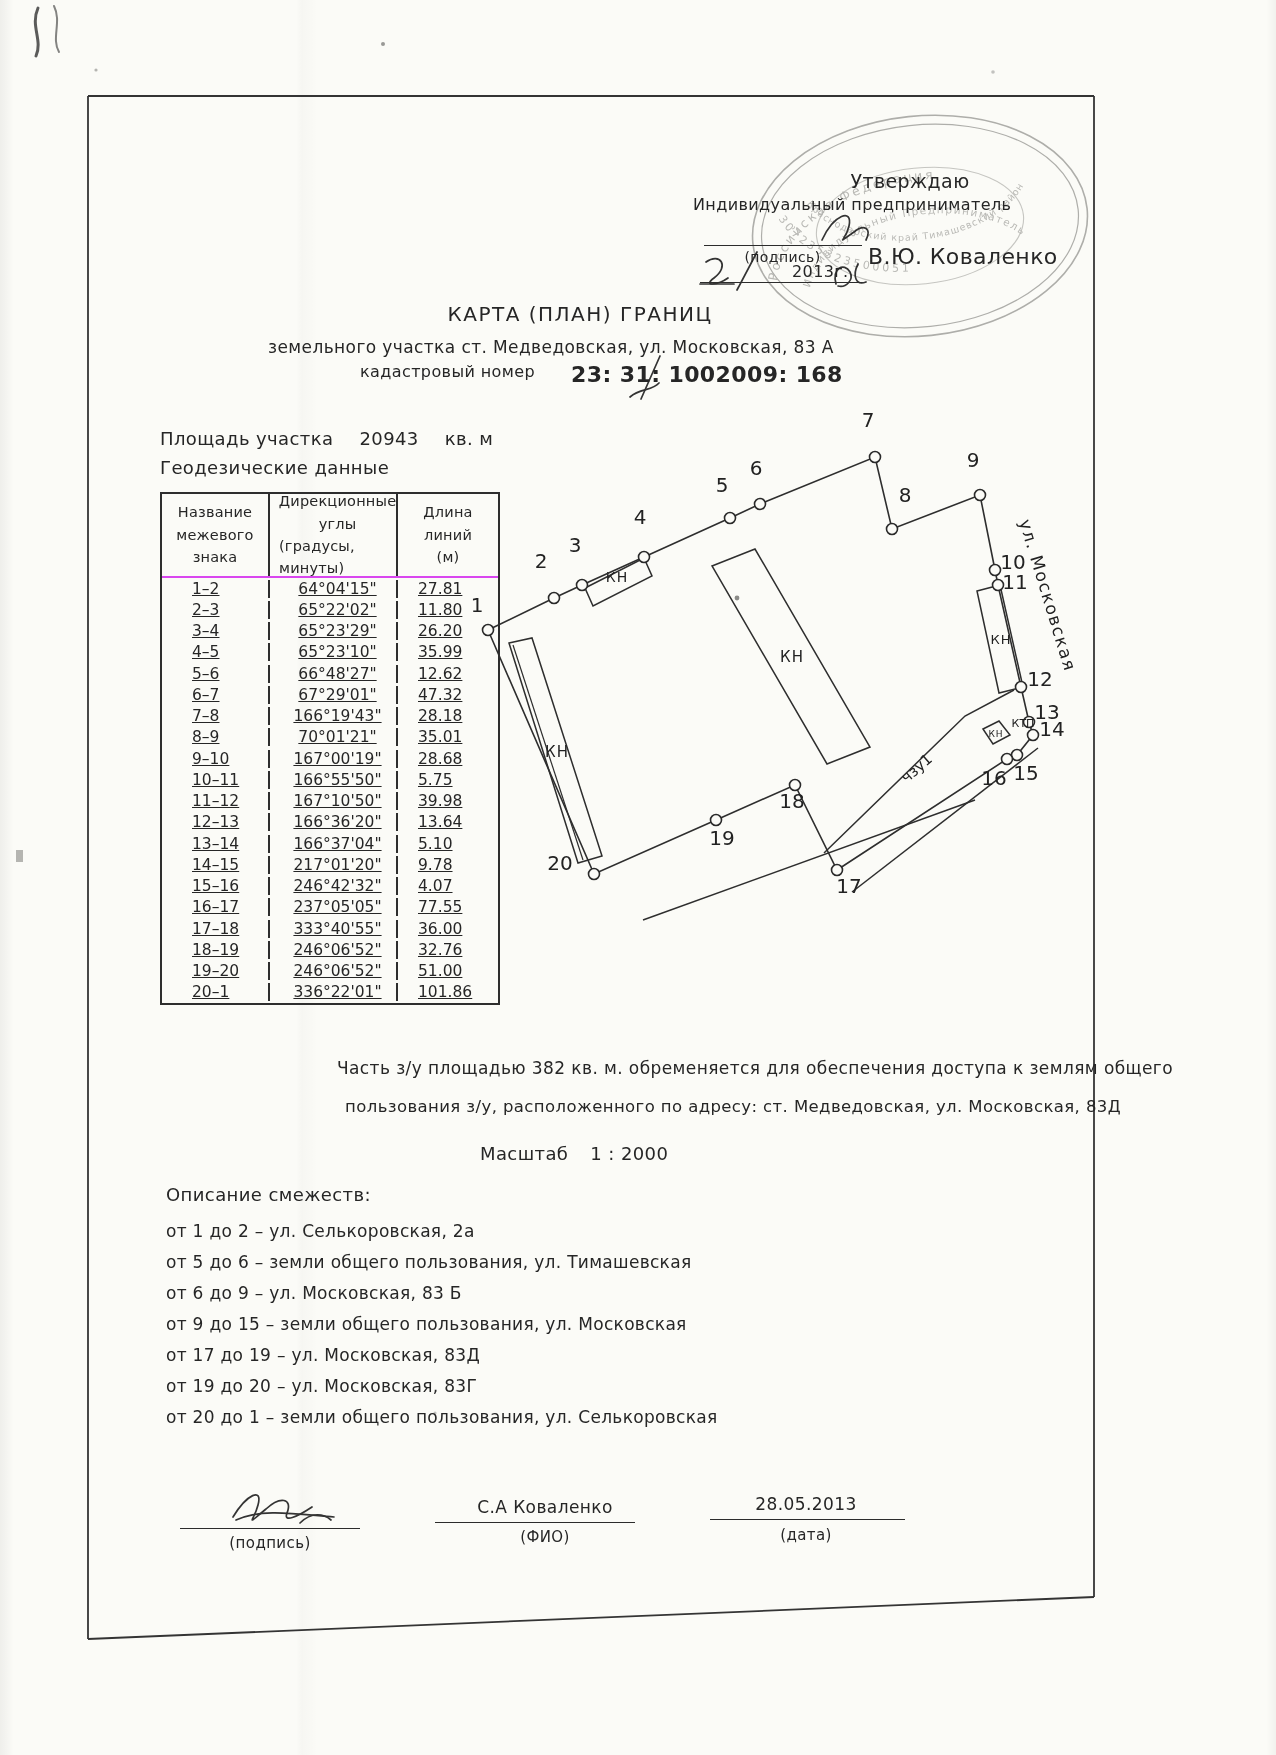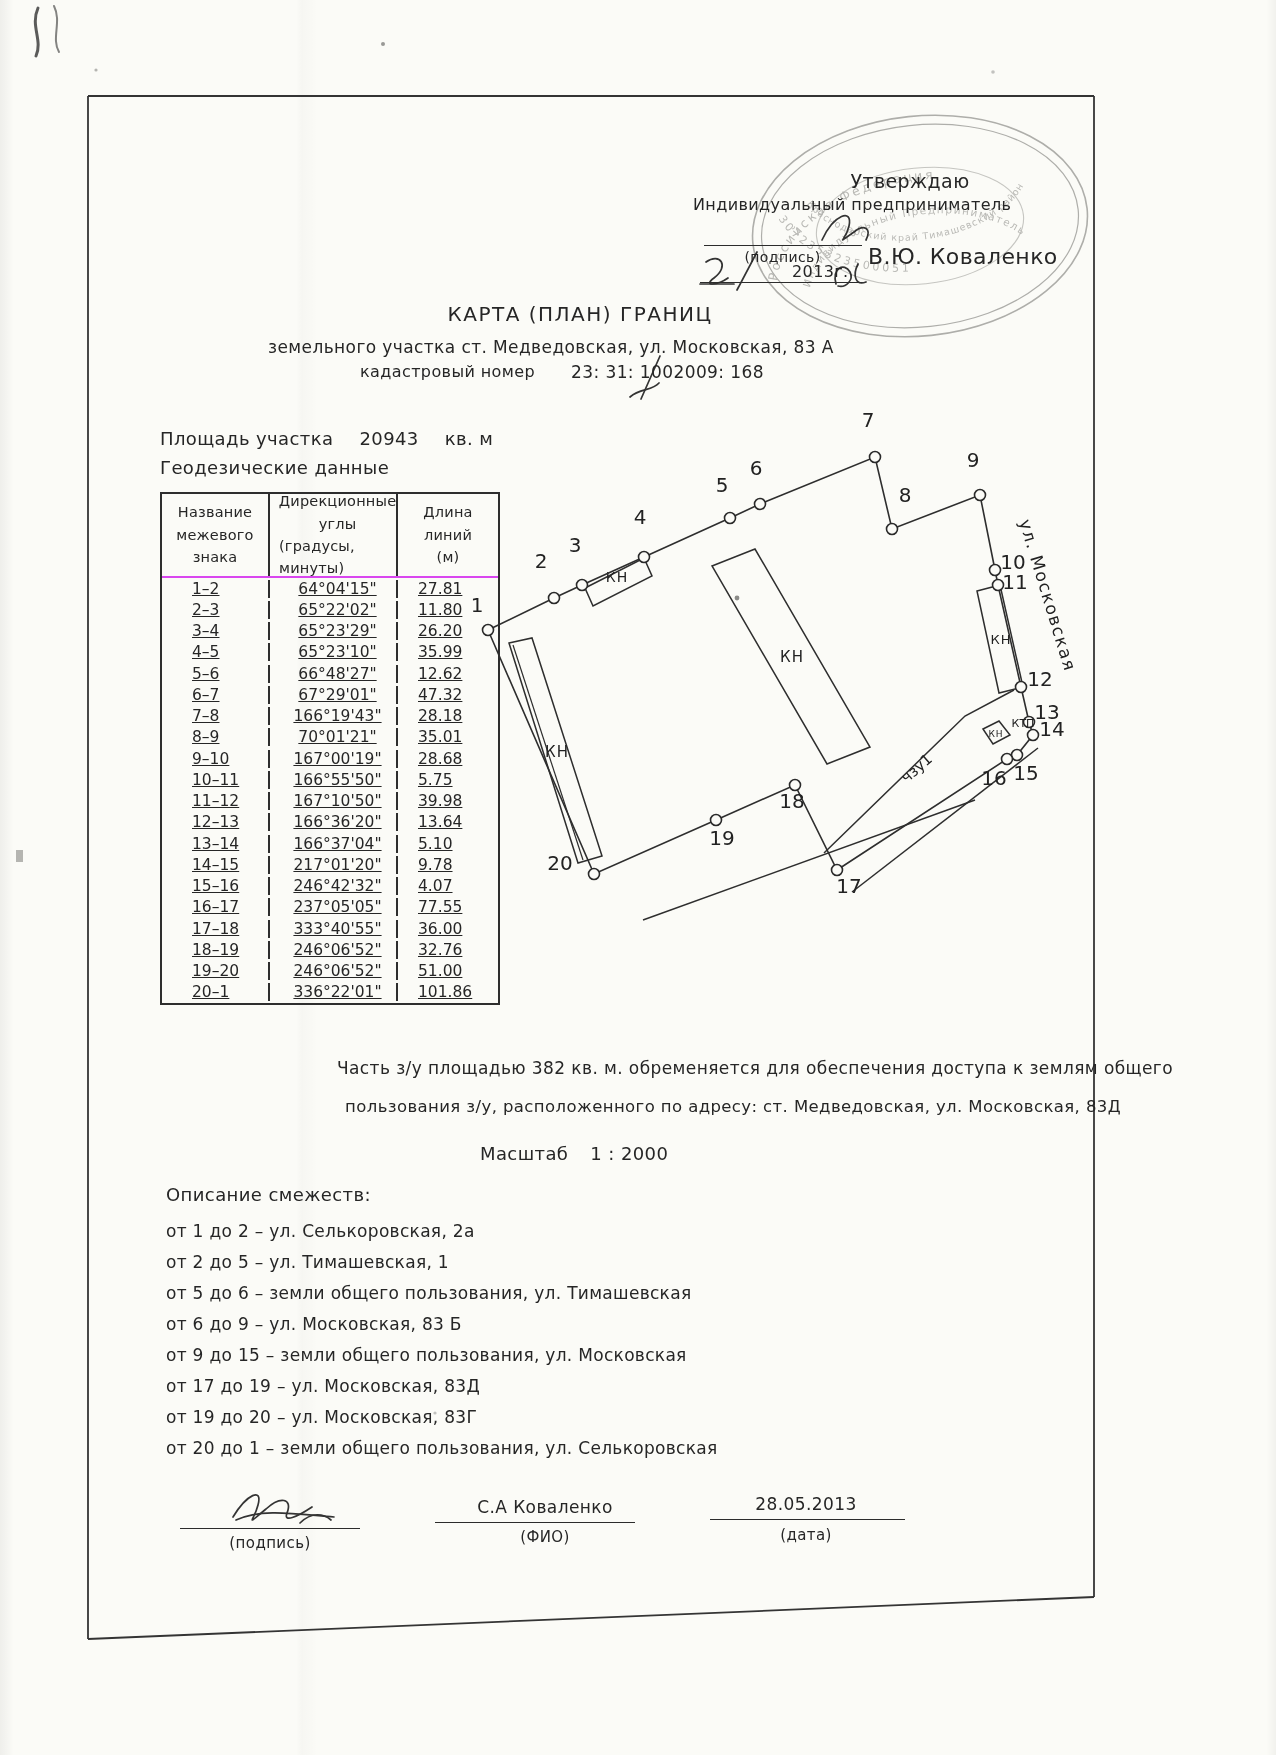--- a/index.html
+++ b/index.html
@@ -174,21 +174,21 @@
   <div class="rule" style="left:704px;top:245px;width:158px;"></div>
   <div class="abs txt" style="left:868px;top:244px;font-size:22px;">В.Ю.  Коваленко</div>
   <div class="abs txt center" style="left:720px;top:249px;width:125px;font-size:14px;">(подпись)</div>
   <div class="abs txt" style="left:792px;top:262px;font-size:16px;">2013г.</div>
   <div class="rule" style="left:700px;top:282px;width:162px;"></div>
 
   <div class="abs txt center" style="left:440px;top:302px;width:280px;font-size:20px;letter-spacing:1.5px;">КАРТА (ПЛАН) ГРАНИЦ</div>
   <div class="abs txt" style="left:268px;top:337px;font-size:17px;">земельного участка   ст.  Медведовская,  ул.  Московская,  83 А</div>
   <div class="abs" style="left:360px;top:362px;display:flex;gap:36px;">
     <span class="txt" style="font-size:16px;">кадастровый номер</span>
-    <span class="txt" style="font-size:17px;">23: 31: 1002009: 168</span>
+    <span class="txt" style="font-size:22px;font-weight:bold;">23: 31: 1002009: 168</span>
   </div>
 
   <div class="abs" style="left:160px;top:428px;display:flex;gap:26px;">
     <span class="txt" style="font-size:18px;">Площадь участка</span>
     <span class="txt" style="font-size:18px;">20943</span>
     <span class="txt" style="font-size:18px;">кв. м</span>
   </div>
   <div class="abs txt" style="left:160px;top:457px;font-size:18px;">Геодезические данные</div>
 
   <div id="geo-table">
@@ -317,21 +317,20 @@
   <div class="abs txt" style="left:345px;top:1097px;font-size:16.5px;">пользования  з/у,  расположенного  по  адресу:   ст.  Медведовская,  ул.  Московская,  83Д</div>
 
   <div class="abs" style="left:480px;top:1143px;display:flex;gap:22px;">
     <span class="txt" style="font-size:18px;">Масштаб</span>
     <span class="txt" style="font-size:18px;">1 :  2000</span>
   </div>
 
   <div class="abs txt" style="left:166px;top:1184px;font-size:18px;">Описание смежеств:</div>
   <div id="adjacency-list" class="abs" style="left:166px;top:1216px;">
       <div class="adj-item">от 1 до 2  –  ул.  Селькоровская,  2а</div>
-      <div class="adj-item">от 2 до 5  –  ул.  Тимашевская,  1</div>
       <div class="adj-item">от 5 до 6  –  земли  общего  пользования,  ул.  Тимашевская</div>
       <div class="adj-item">от 6 до 9  –  ул.  Московская,  83 Б</div>
       <div class="adj-item">от 9 до 15  –  земли  общего  пользования,  ул.  Московская</div>
       <div class="adj-item">от 17 до 19  –  ул.  Московская,  83Д</div>
       <div class="adj-item">от 19 до 20  –  ул.  Московская,  83Г</div>
       <div class="adj-item">от 20 до 1  –  земли  общего  пользования,  ул.  Селькоровская</div>
     </div>
 
   <div class="rule" style="left:180px;top:1528px;width:180px;"></div>
   <div class="abs txt center" style="left:200px;top:1534px;width:140px;font-size:15px;">(подпись)</div>

